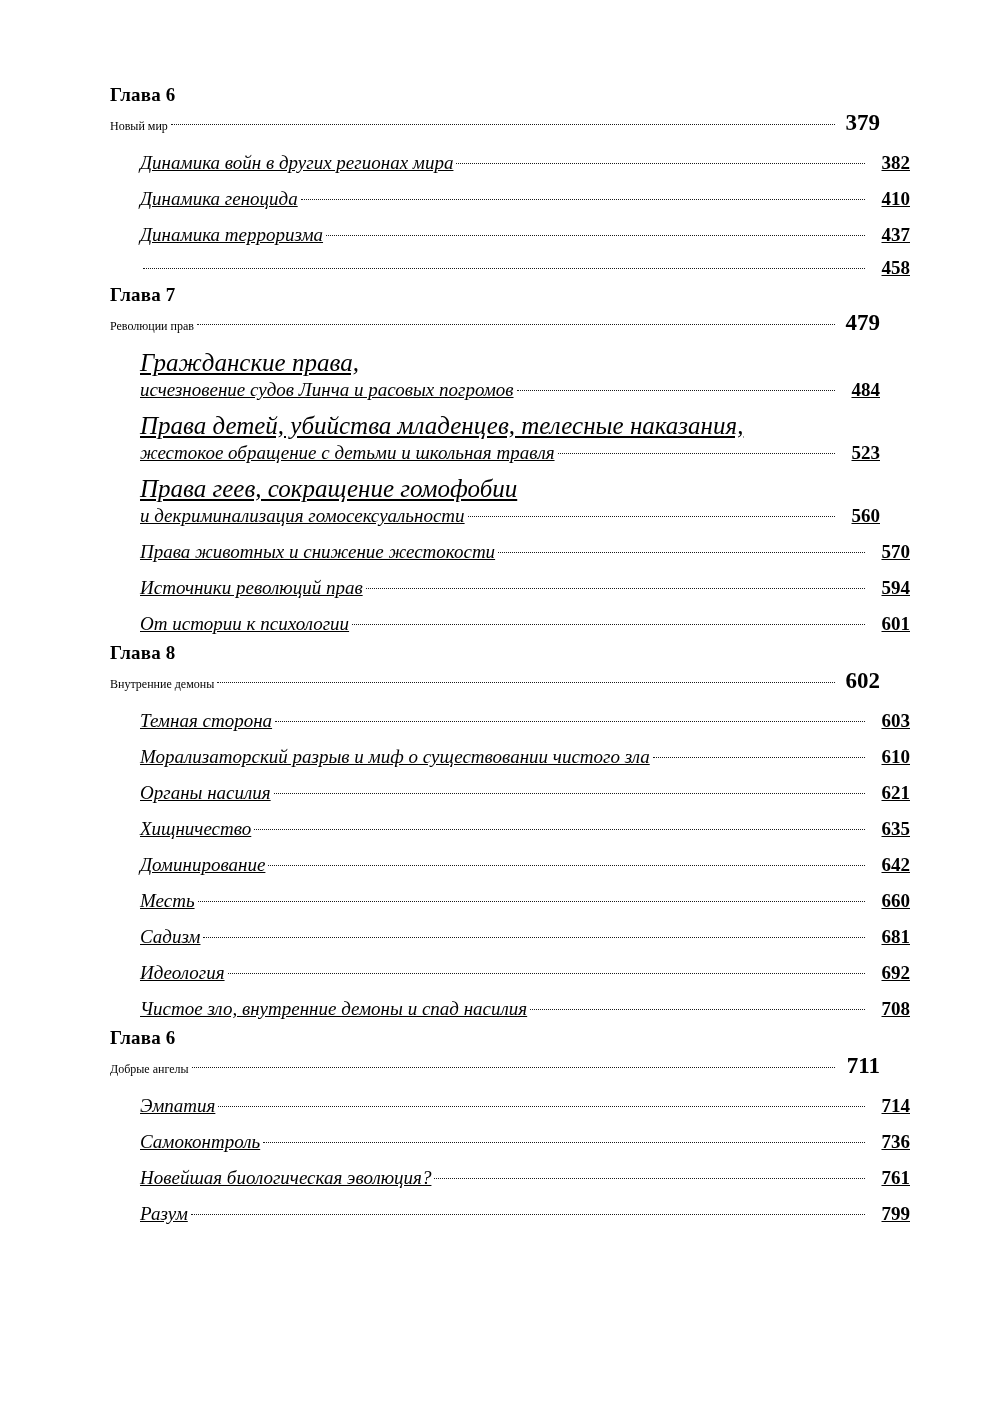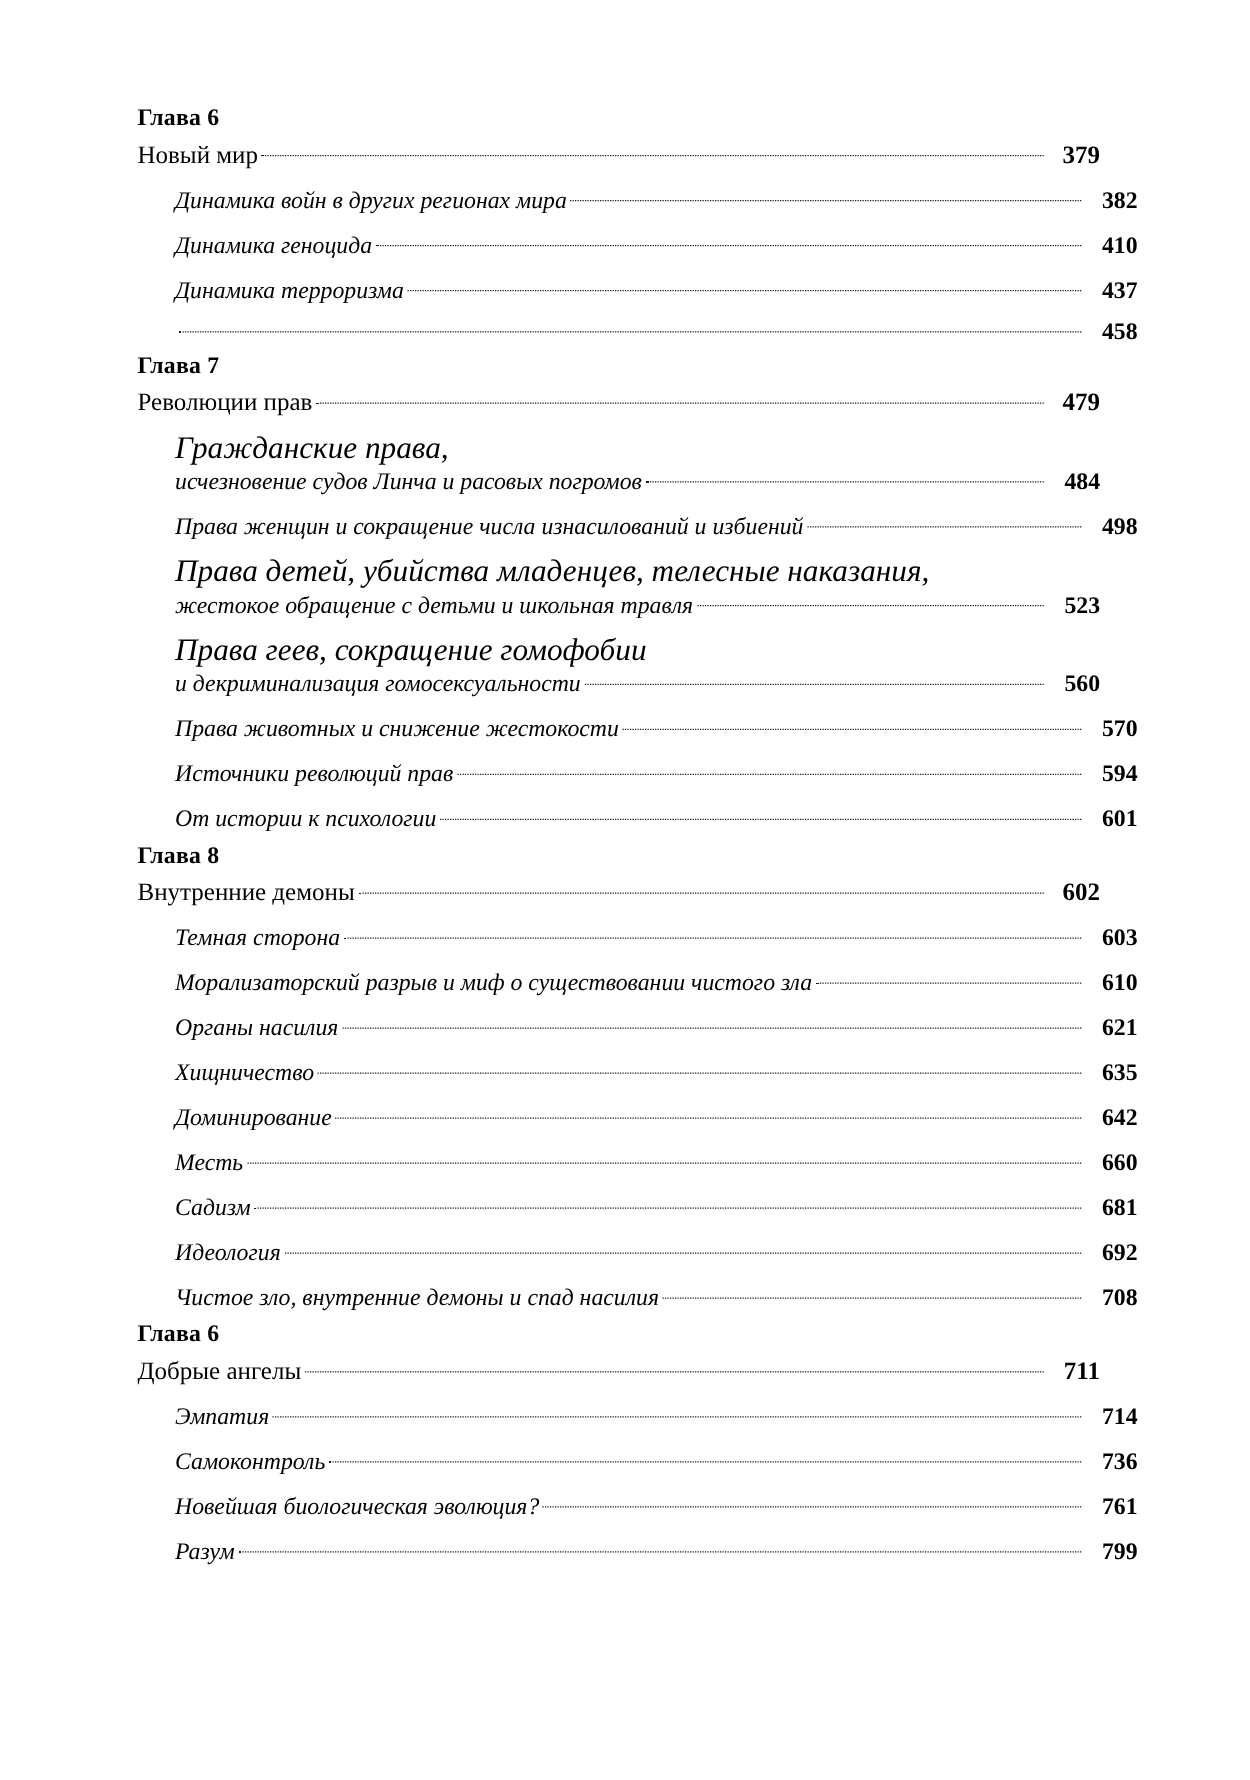--- a/index.html
+++ b/index.html
@@ -62,32 +62,33 @@
   .row .pg {
     white-space: nowrap;
     font-weight: bold;
     font-size: 19px;
     text-align: right;
     min-width: 42px;
   }
 
   
   .chapter-title .txt {
-    font-size: 20px;
+    font-size: 12px;
     line-height: 28px;
     font-style: normal;
   }
   .chapter-title .pg {
-    font-size: 20px;
+    font-size: 23px;
   }
 
   
   .section {
     padding-left: 30px;
     margin-top: 9px;
+    text-decoration: underline;
   }
   .section .txt {
     font-style: italic;
     font-size: 19px;
     line-height: 27px;
   }
   .section .pg {
     font-size: 19px;
   }
   
@@ -172,25 +173,20 @@
 
       <div class="section multiline">
         <div class="line1">Гражданские права,</div>
         <div class="line2row">
           <span class="txt">исчезновение судов Линча и расовых погромов</span>
           <span class="leader"></span>
           <span class="pg">484</span>
         </div>
       </div>
 
-      <div class="row section">
-        <span class="txt">Права женщин и сокращение числа изнасилований и избиений</span>
-        <span class="leader"></span>
-        <span class="pg">498</span>
-      </div>
 
       <div class="section multiline">
         <div class="line1">Права детей, убийства младенцев, телесные наказания,</div>
         <div class="line2row">
           <span class="txt">жестокое обращение с детьми и школьная травля</span>
           <span class="leader"></span>
           <span class="pg">523</span>
         </div>
       </div>
 

